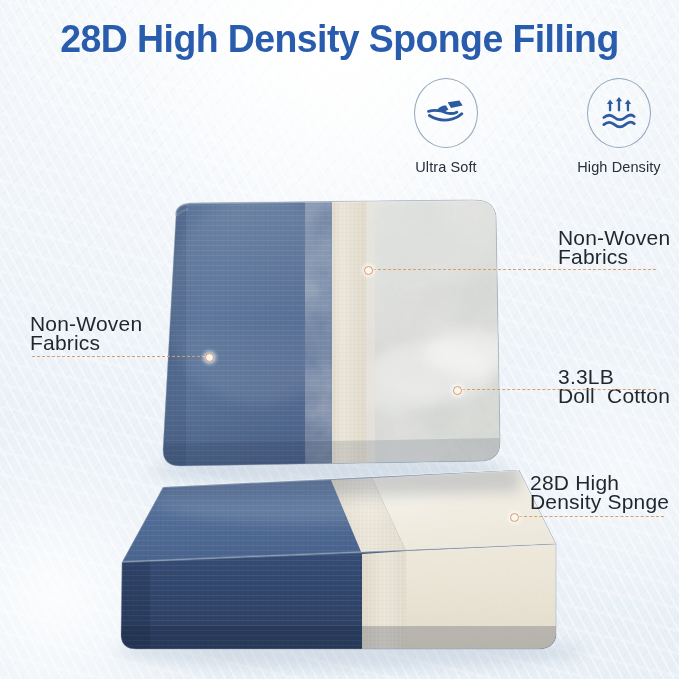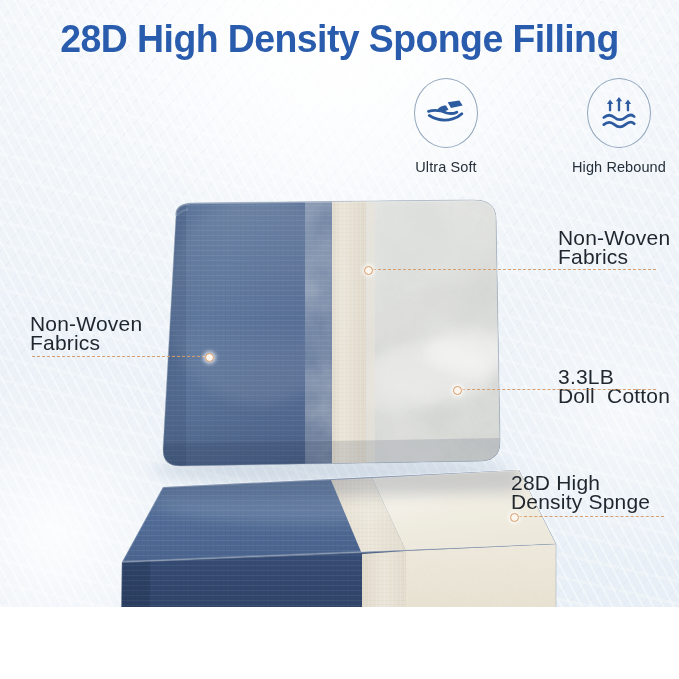--- a/index.html
+++ b/index.html
@@ -3,21 +3,21 @@
 <meta charset="utf-8">
 <style>
   html, body {
     margin: 0;
     padding: 0;
     background: #ffffff;
   }
   #infographic {
     position: relative;
     width: 679px;
-    height: 607px;
+    height: 679px;
     overflow: hidden;
     font-family: "Liberation Sans", sans-serif;
     background:
       radial-gradient(ellipse 120% 80% at 50% 0%, #ffffff 0%, #f2f6fa 45%, #e8eff6 100%),
       linear-gradient(180deg, #f6f9fc 0%, #eaf1f7 55%, #e6eef5 100%);
   }
   
   #bg-texture {
     position: absolute;
     inset: 0;
@@ -344,21 +344,21 @@
             <path d="M21 16 V4" stroke="#2d5ba0" stroke-width="2.6" stroke-linecap="round"></path>
             <path d="M17.5 6 L21 1 L24.5 6 Z"></path>
             <path d="M31 16 V7" stroke="#2d5ba0" stroke-width="2.6" stroke-linecap="round"></path>
             <path d="M27.5 9 L31 4 L34.5 9 Z"></path>
           </g>
 
           <path d="M4 24 Q10 19 16 24 T28 24 T38 23" fill="none" stroke="#2d5ba0" stroke-width="3" stroke-linecap="round"></path>
           <path d="M4 32 Q10 27 16 32 T28 32 T38 31" fill="none" stroke="#2d5ba0" stroke-width="3" stroke-linecap="round"></path>
         </svg>
       </div>
-      <div class="feature-label">High Rebound</div>
+      <div class="feature-label">High Density</div>
     </div>
 
   </div>
 
   <div class="callout">
     <div class="callout-text" style="left:30px; top:314px;">Non-Woven
 Fabrics</div>
     <div class="leader" style="left:32px; top:356px; width:178px;"></div>
     <div class="leader-dot" style="left:205px; top:353px;"></div>
   </div>
@@ -371,19 +371,19 @@
   </div>
 
   <div class="callout">
     <div class="callout-text" style="left:558px; top:367px;">3.3LB
 Doll  Cotton</div>
     <div class="leader" style="left:457px; top:389px; width:199px;"></div>
     <div class="leader-dot" style="left:453px; top:386px;"></div>
   </div>
 
   <div class="callout">
-    <div class="callout-text" style="left:511px; top:473px;">28D High
+    <div class="callout-text" style="left:530px; top:473px;">28D High
 Density Spnge</div>
     <div class="leader" style="left:514px; top:516px; width:150px;"></div>
     <div class="leader-dot" style="left:510px; top:513px;"></div>
   </div>
 
 </div>
 
 </body></html>

